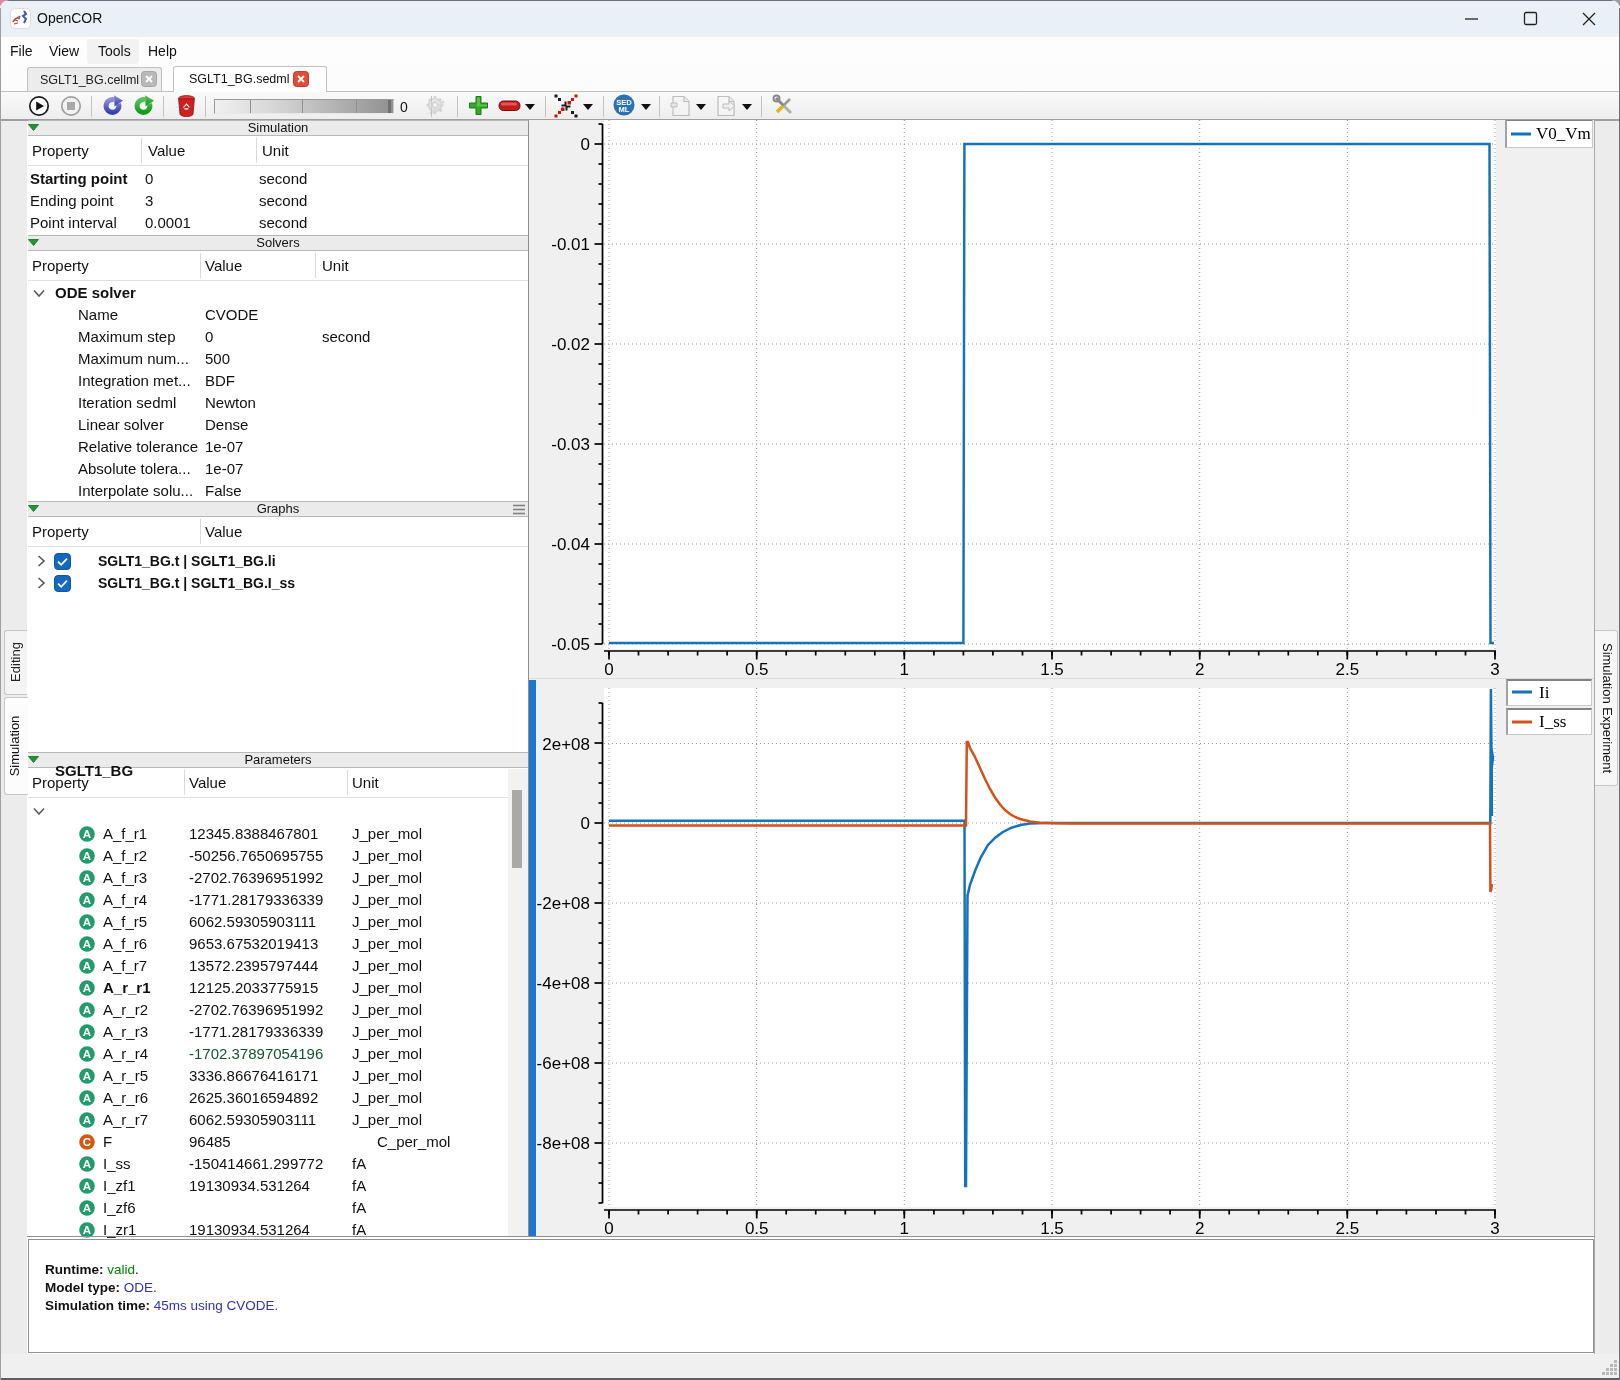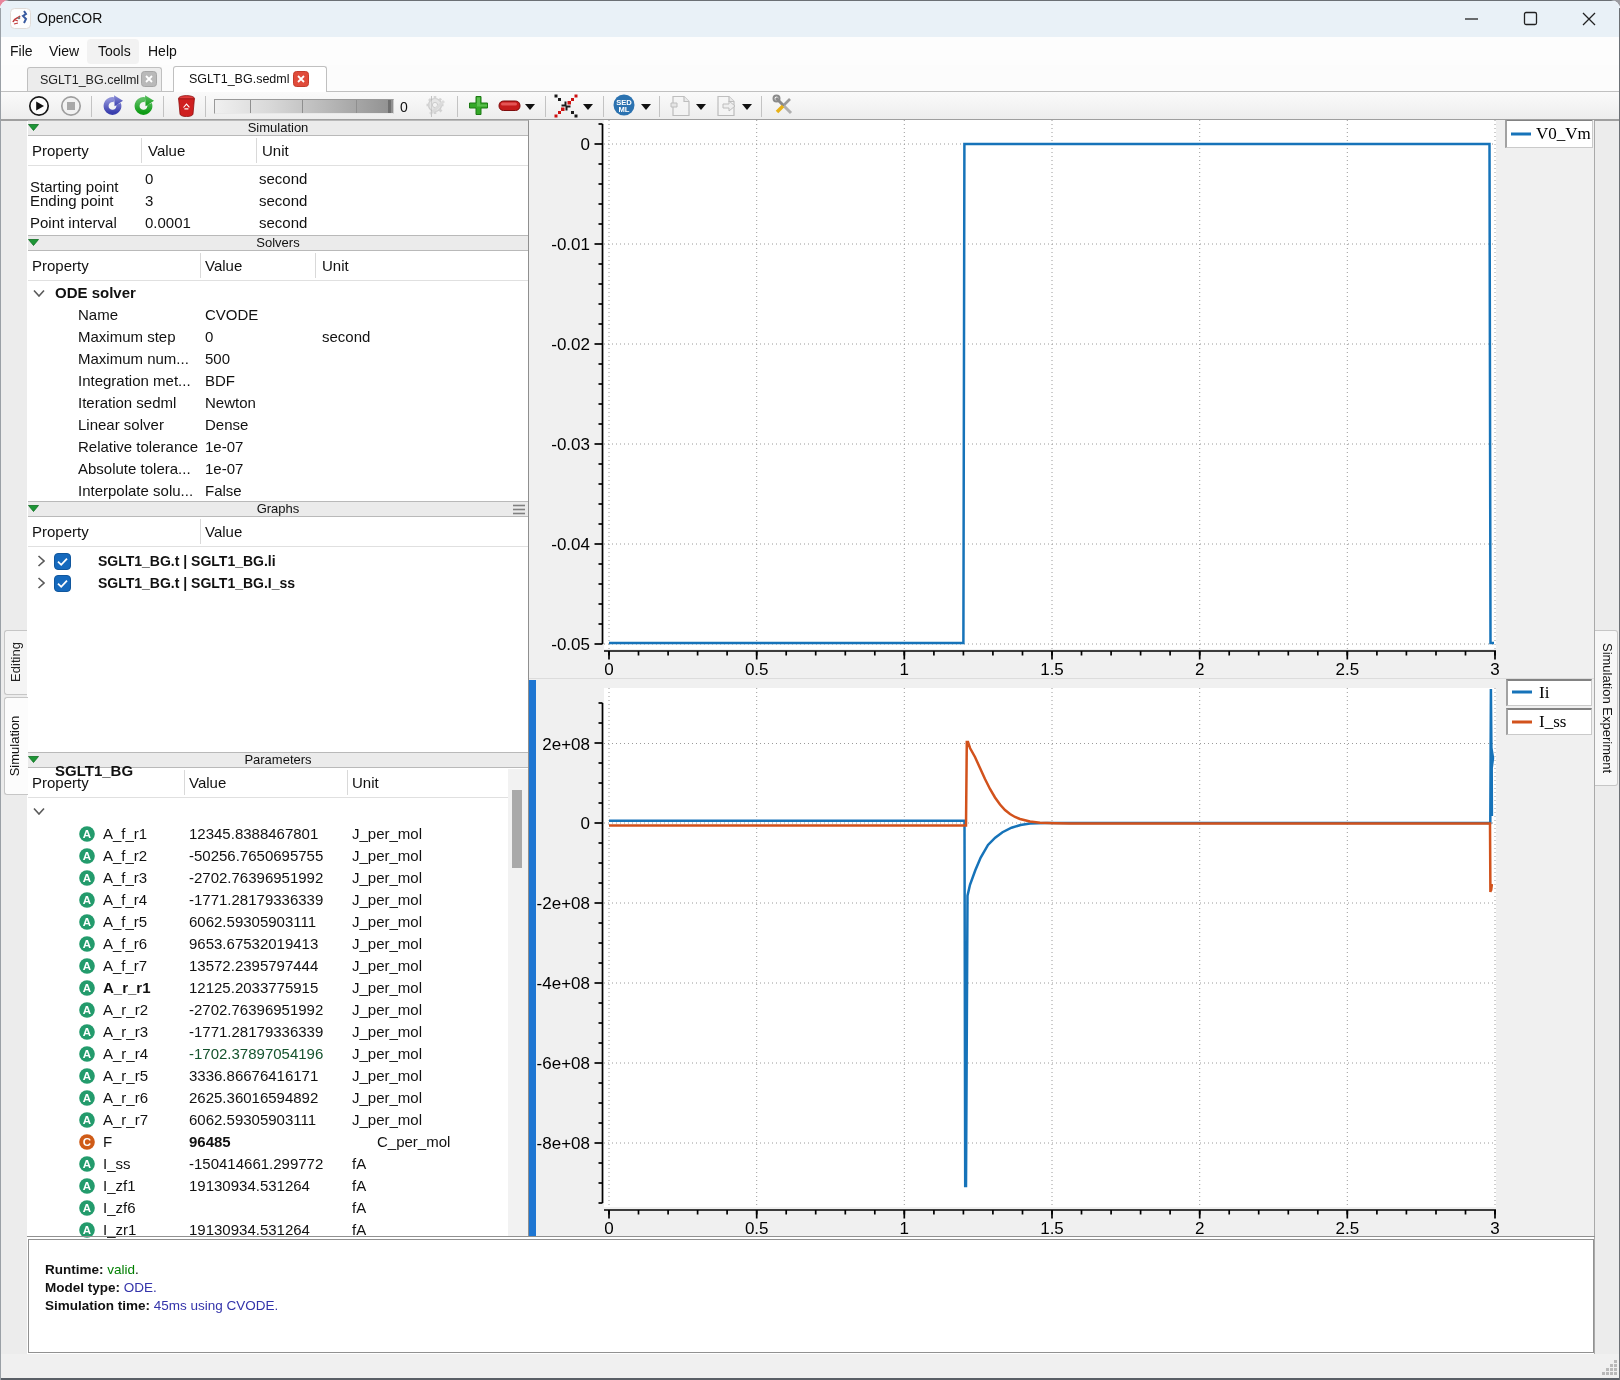--- a/index.html
+++ b/index.html
@@ -186,21 +186,21 @@
 <div class="txt" style="left:28px;top:121px;width:500px;height:14px;line-height:14px;text-align:center;font-size:13px;color:#111;">Simulation</div>
 <svg class="abs" style="left:28px;top:124px" width="11" height="7" viewBox="0 0 11 7">
         <path d="M0.5 0.5 h10 l-5 6 Z" fill="#1d9636" stroke="#0e6e22" stroke-width="0.8"></path>
       </svg>
 <div class="txt" style="left:32px;top:136px;height:29px;line-height:29px;font-size:15px;color:#111;">Property</div>
 <div class="txt" style="left:148px;top:136px;height:29px;line-height:29px;font-size:15px;color:#111;">Value</div>
 <div class="txt" style="left:262px;top:136px;height:29px;line-height:29px;font-size:15px;color:#111;">Unit</div>
 <div class="abs" style="left:141px;top:138px;width:1px;height:25px;background:#d9d9d9;"></div>
 <div class="abs" style="left:256px;top:138px;width:1px;height:25px;background:#d9d9d9;"></div>
 <div class="abs" style="left:28px;top:165px;width:500px;height:1px;background:#e0e0e0;"></div>
-<div class="txt" style="left:30px;top:176px;height:22px;line-height:22px;font-size:15px;font-weight:normal;color:#111;">Starting point</div>
+<div class="txt" style="left:30px;top:168px;height:22px;line-height:22px;font-size:15px;font-weight:bold;color:#111;">Starting point</div>
 <div class="txt" style="left:145px;top:168px;height:22px;line-height:22px;font-size:15px;font-weight:normal;color:#111;">0</div>
 <div class="txt" style="left:259px;top:168px;height:22px;line-height:22px;font-size:15px;font-weight:normal;color:#111;">second</div>
 <div class="txt" style="left:30px;top:190px;height:22px;line-height:22px;font-size:15px;font-weight:normal;color:#111;">Ending point</div>
 <div class="txt" style="left:145px;top:190px;height:22px;line-height:22px;font-size:15px;font-weight:normal;color:#111;">3</div>
 <div class="txt" style="left:259px;top:190px;height:22px;line-height:22px;font-size:15px;font-weight:normal;color:#111;">second</div>
 <div class="txt" style="left:30px;top:212px;height:22px;line-height:22px;font-size:15px;font-weight:normal;color:#111;">Point interval</div>
 <div class="txt" style="left:145px;top:212px;height:22px;line-height:22px;font-size:15px;font-weight:normal;color:#111;">0.0001</div>
 <div class="txt" style="left:259px;top:212px;height:22px;line-height:22px;font-size:15px;font-weight:normal;color:#111;">second</div>
 <div class="abs" style="left:28px;top:235px;width:500px;height:16px;background:#ebebeb;border-top:1px solid #b9b9b9;border-bottom:1px solid #b9b9b9;box-sizing:border-box;"></div>
 <div class="txt" style="left:28px;top:236px;width:500px;height:14px;line-height:14px;text-align:center;font-size:13px;color:#111;">Solvers</div>
@@ -379,21 +379,21 @@
 <text x="8" y="12.2" font-size="11.5" font-weight="bold" fill="#fff" text-anchor="middle" font-family="Liberation Sans">A</text>
       </svg>
 <div class="txt" style="left:103px;top:1109px;height:22px;line-height:22px;font-size:15px;font-weight:normal;color:#111;">A_r_r7</div>
 <div class="txt" style="left:189px;top:1109px;height:22px;line-height:22px;font-size:15px;font-weight:normal;color:#111;">6062.59305903111</div>
 <div class="txt" style="left:352px;top:1109px;height:22px;line-height:22px;font-size:15px;font-weight:normal;color:#111;">J_per_mol</div>
 <svg class="abs" style="left:79px;top:1134px" width="16" height="16" viewBox="0 0 16 16">
 <circle cx="8" cy="8" r="7.8" fill="#cf5b17"></circle>
 <text x="8" y="12.2" font-size="11.5" font-weight="bold" fill="#fff" text-anchor="middle" font-family="Liberation Sans">C</text>
       </svg>
 <div class="txt" style="left:103px;top:1131px;height:22px;line-height:22px;font-size:15px;font-weight:normal;color:#111;">F</div>
-<div class="txt" style="left:189px;top:1131px;height:22px;line-height:22px;font-size:15px;font-weight:bold;color:#111;">96485</div>
+<div class="txt" style="left:189px;top:1131px;height:22px;line-height:22px;font-size:15px;font-weight:normal;color:#111;">96485</div>
 <div class="txt" style="left:352px;top:1131px;height:22px;line-height:22px;font-size:15px;font-weight:normal;color:#111;margin-left:25px;">C_per_mol</div>
 <svg class="abs" style="left:79px;top:1156px" width="16" height="16" viewBox="0 0 16 16">
 <circle cx="8" cy="8" r="7.8" fill="#239b6c"></circle>
 <text x="8" y="12.2" font-size="11.5" font-weight="bold" fill="#fff" text-anchor="middle" font-family="Liberation Sans">A</text>
       </svg>
 <div class="txt" style="left:103px;top:1153px;height:22px;line-height:22px;font-size:15px;font-weight:normal;color:#111;">I_ss</div>
 <div class="txt" style="left:189px;top:1153px;height:22px;line-height:22px;font-size:15px;font-weight:normal;color:#111;">-150414661.299772</div>
 <div class="txt" style="left:352px;top:1153px;height:22px;line-height:22px;font-size:15px;font-weight:normal;color:#111;">fA</div>
 <svg class="abs" style="left:79px;top:1178px" width="16" height="16" viewBox="0 0 16 16">
 <circle cx="8" cy="8" r="7.8" fill="#239b6c"></circle>

